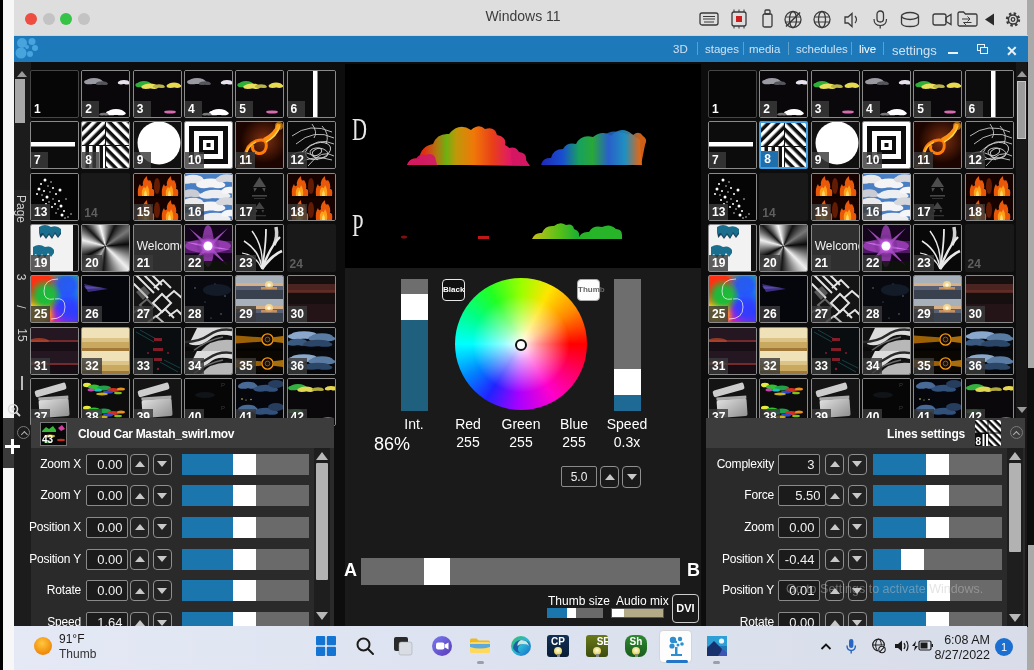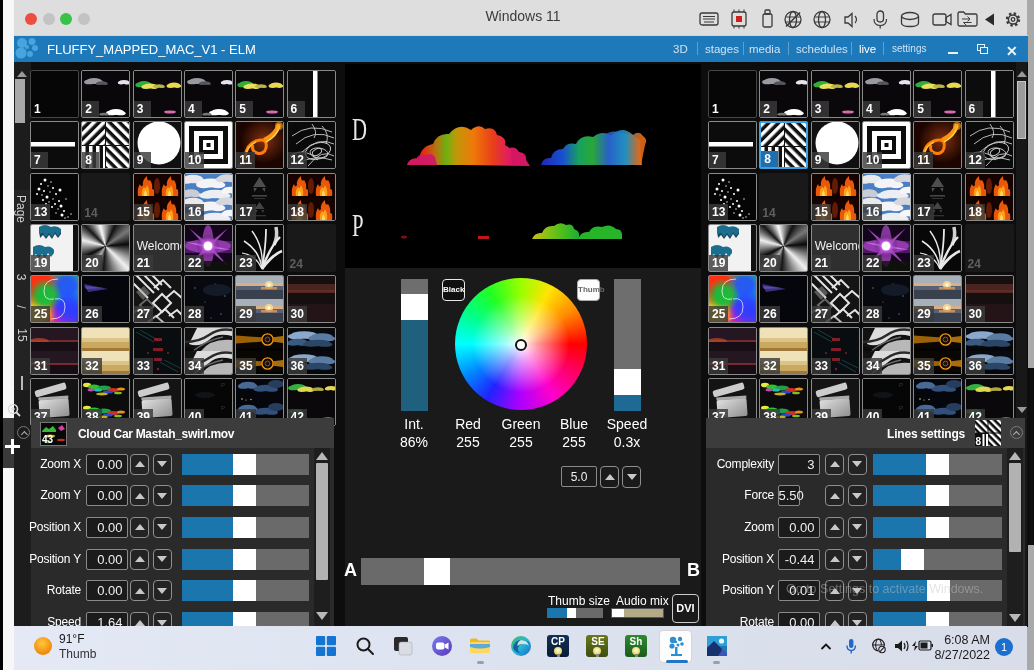--- a/index.html
+++ b/index.html
@@ -111,27 +111,26 @@
     <div class="abs" style="left:15px;top:37px;width:26px;height:24px"><svg width="26" height="24" viewBox="0 0 26 24">
         <g fill="#47a4dc">
           <circle cx="7" cy="6" r="5"></circle>
           <circle cx="17" cy="4.5" r="3.5"></circle>
           <circle cx="20" cy="11" r="3"></circle>
           <circle cx="6" cy="16" r="5.5"></circle>
           <circle cx="15" cy="17" r="3"></circle>
           <circle cx="12" cy="10" r="2"></circle>
         </g>
       </svg></div>
-    <div class="abs" style="left:47px;top:42px;color:#fff;font-size:13px">FLUFFY_MAPPED_MAC_V1 - ELM</div>
     <div class="abs" style="left:673px;top:43px;color:#cfe2f2;font-size:11.5px">3D</div>
     <div class="abs" style="left:705px;top:43px;color:#cfe2f2;font-size:11.5px">stages</div>
     <div class="abs" style="left:749px;top:43px;color:#cfe2f2;font-size:11.5px">media</div>
     <div class="abs" style="left:796px;top:43px;color:#cfe2f2;font-size:11.5px">schedules</div>
     <div class="abs" style="left:859px;top:43px;color:#ffffff;font-size:11.5px">live</div>
-    <div class="abs" style="left:892px;top:43px;color:#cfe2f2;font-size:10px">settings</div>
+    <div class="abs" style="left:892px;top:43px;color:#cfe2f2;font-size:13px">settings</div>
     <div class="abs" style="left:697px;top:42px;width:1px;height:13px;background:#5da0cc"></div>
     <div class="abs" style="left:743px;top:42px;width:1px;height:13px;background:#5da0cc"></div>
     <div class="abs" style="left:788px;top:42px;width:1px;height:13px;background:#5da0cc"></div>
     <div class="abs" style="left:851px;top:42px;width:1px;height:13px;background:#5da0cc"></div>
     <div class="abs" style="left:883px;top:42px;width:1px;height:13px;background:#5da0cc"></div>
     <div class="abs" style="left:948px;top:52px;width:10px;height:2px;background:#eaf3fa"></div>
     <div class="abs" style="left:977px;top:44px;width:8px;height:7px;border:1.5px solid #eaf3fa"></div>
     <div class="abs" style="left:980px;top:47px;width:8px;height:7px;border:1.5px solid #eaf3fa;background:#1e79ba"></div>
     <div class="abs" style="left:1006px;top:43px;color:#eaf3fa;font-size:14px;font-weight:bold">✕</div>
     <div class="abs" style="left:14px;top:62px;width:1014px;height:565px;background:#0d0d0d"></div>
@@ -1909,21 +1908,21 @@
     </div>
     <div class="abs" style="left:455px;top:278px;width:132px;height:132px;border-radius:50%;background:radial-gradient(circle,rgba(255,255,255,1) 0%,rgba(255,255,255,0.6) 18%,rgba(255,255,255,0) 52%),conic-gradient(from 0deg,#9aff00,#ffe400 28deg,#ff8800 58deg,#ff0000 90deg,#ff0066 118deg,#ff00cc 148deg,#aa00ff 182deg,#2222ff 212deg,#0088ff 240deg,#00ffff 270deg,#00ff88 300deg,#22ff22 330deg,#9aff00 360deg)"></div>
     <div class="abs" style="left:515px;top:338.5px;width:12px;height:12px;border-radius:50%;background:#fff;border:2px solid #111"></div>
     <div class="abs" style="left:442px;top:279px;width:23px;height:22px;background:#101010;border:1.5px solid #e8e8e8;border-radius:4px;color:#fff;font-size:8px;font-weight:bold;text-align:center;line-height:19px">Black</div>
     <div class="abs" style="left:577px;top:279px;width:23px;height:22px;background:#fdfdfd;border:1.5px solid #aaa;border-radius:4px;color:#666;font-size:8px;font-weight:bold;text-align:center;line-height:19px">Thumb</div>
     <div class="abs" style="left:374px;top:416px;width:80px;text-align:center;color:#fff;font-size:14px">Int.</div>
     <div class="abs" style="left:428px;top:416px;width:80px;text-align:center;color:#fff;font-size:14px">Red</div>
     <div class="abs" style="left:481px;top:416px;width:80px;text-align:center;color:#fff;font-size:14px">Green</div>
     <div class="abs" style="left:534px;top:416px;width:80px;text-align:center;color:#fff;font-size:14px">Blue</div>
     <div class="abs" style="left:587px;top:416px;width:80px;text-align:center;color:#fff;font-size:14px">Speed</div>
-    <div class="abs" style="left:374px;top:434px;width:80px;text-align:center;color:#fff;font-size:14px">86%</div>
+    <div class="abs" style="left:374px;top:434px;width:80px;text-align:left;color:#fff;font-size:18px">86%</div>
     <div class="abs" style="left:428px;top:434px;width:80px;text-align:center;color:#fff;font-size:14px">255</div>
     <div class="abs" style="left:481px;top:434px;width:80px;text-align:center;color:#fff;font-size:14px">255</div>
     <div class="abs" style="left:534px;top:434px;width:80px;text-align:center;color:#fff;font-size:14px">255</div>
     <div class="abs" style="left:587px;top:434px;width:80px;text-align:center;color:#fff;font-size:14px">0.3x</div>
     <div class="vbox" style="left:561px;top:466px;width:36px;line-height:20px;text-align:center;padding-right:0;font-size:12px">5.0</div>
     <div class="spin up" style="left:600px;top:466px;width:19px;height:22px;background:#1a1a1a"></div>
     <div class="spin dn" style="left:622px;top:466px;width:19px;height:22px;background:#1a1a1a"></div>
     <div class="abs" style="left:344px;top:560px;width:14px;height:20px;color:#fff;font-size:18px;font-weight:bold">A</div>
     <div class="abs" style="left:361px;top:558px;width:319px;height:27px;background:#6a6a6a">
       <div style="position:absolute;left:63px;top:0;width:26px;height:27px;background:#fff"></div>
@@ -2022,21 +2021,21 @@
     <div class="chev" style="left:1009.5px;top:426px"></div>
     <div class="rowlab" style="left:664px;top:453.5px;width:110px">Complexity</div>
     <div class="vbox" style="left:777.5px;top:453.5px;width:42px">3</div>
     <div class="spin up" style="left:825px;top:453.5px"></div>
     <div class="spin dn" style="left:847.5px;top:453.5px"></div>
     <div class="slider" style="left:873px;top:453.5px;width:129px">
       <div class="fill" style="width:53px"></div>
       <div class="th" style="left:53px;width:23px"></div>
     </div>
     <div class="rowlab" style="left:664px;top:485.2px;width:110px">Force</div>
-    <div class="vbox" style="left:777.5px;top:485.2px;width:22px">5.50</div>
+    <div class="vbox" style="left:777.5px;top:485.2px;width:48px">5.50</div>
     <div class="spin up" style="left:825px;top:485.2px"></div>
     <div class="spin dn" style="left:847.5px;top:485.2px"></div>
     <div class="slider" style="left:873px;top:485.2px;width:129px">
       <div class="fill" style="width:53px"></div>
       <div class="th" style="left:53px;width:23px"></div>
     </div>
     <div class="rowlab" style="left:664px;top:516.9px;width:110px">Zoom</div>
     <div class="vbox" style="left:777.5px;top:516.9px;width:42px">0.00</div>
     <div class="spin up" style="left:825px;top:516.9px"></div>
     <div class="spin dn" style="left:847.5px;top:516.9px"></div>
@@ -2120,25 +2119,25 @@
         <circle cx="11" cy="11" r="10" fill="url(#eg1)"></circle>
         <path d="M3 13 q1 -8 9 -8 q7 0 8 6 q-1 -2 -6 -2 q-6 0 -6 5 q0 3 3 4 q-6 0 -8 -5 Z" fill="#1b4fa0" opacity="0.85"></path>
         <path d="M11 5 q7 0 8 6 q-1 -2 -6 -2 q-4 0 -5.5 2 q-0.5 -4 3.5 -6 Z" fill="#d8f8e8" opacity="0.9"></path>
       </svg></div>
     <div class="abs" style="left:547px;top:635px;width:22px;height:22px;border-radius:3px;background:linear-gradient(#123056,#0a1c36);overflow:hidden">
       <div style="position:absolute;left:0;top:1px;width:22px;text-align:center;color:#fff;font-size:10px;font-weight:bold">CP</div>
       <div style="position:absolute;left:7px;top:12px;width:8px;height:8px;border-radius:50%;background:radial-gradient(circle at 50% 40%,#fffbe0,#e8d870 60%,#b0a030)"></div>
       <div style="position:absolute;left:9.5px;top:19px;width:3px;height:3px;background:#888"></div>
     </div>
     <div class="abs" style="left:586px;top:635px;width:22px;height:22px;border-radius:3px;background:linear-gradient(#6a7a18,#3c4c10);overflow:hidden">
-      <div style="position:absolute;left:0;top:1px;width:24px;text-align:center;color:#fff;font-size:10px;font-weight:bold">SE</div>
+      <div style="position:absolute;left:0;top:1px;width:24px;text-align:right;color:#fff;font-size:10px;font-weight:bold">SE</div>
       <div style="position:absolute;left:7px;top:12px;width:8px;height:8px;border-radius:50%;background:radial-gradient(circle at 50% 40%,#fffbe0,#e8d870 60%,#b0a030)"></div>
       <div style="position:absolute;left:9.5px;top:19px;width:3px;height:3px;background:#888"></div>
     </div>
-    <div class="abs" style="left:625px;top:635px;width:22px;height:22px;border-radius:3px;background:linear-gradient(#2d8a30,#1a5c1e);overflow:hidden">
+    <div class="abs" style="left:625px;top:635px;width:22px;height:22px;border-radius:8px;background:linear-gradient(#2d8a30,#1a5c1e);overflow:hidden">
       <div style="position:absolute;left:0;top:1px;width:22px;text-align:center;color:#fff;font-size:10px;font-weight:bold">Sh</div>
       <div style="position:absolute;left:7px;top:12px;width:8px;height:8px;border-radius:50%;background:radial-gradient(circle at 50% 40%,#fffbe0,#e8d870 60%,#b0a030)"></div>
       <div style="position:absolute;left:9.5px;top:19px;width:3px;height:3px;background:#888"></div>
     </div>
     <div class="abs" style="left:659px;top:630px;width:33px;height:33px;background:#fdfdfd;border:1px solid #d5d5d5;border-radius:4px"></div>
     <div class="abs" style="left:665px;top:635px;width:22px;height:22px"><svg width="22" height="22" viewBox="0 0 22 22">
         <g fill="#2e8fd0">
           <circle cx="8" cy="5" r="3.2"></circle>
           <circle cx="15" cy="4" r="2.2"></circle>
           <circle cx="17" cy="9" r="1.8"></circle>

